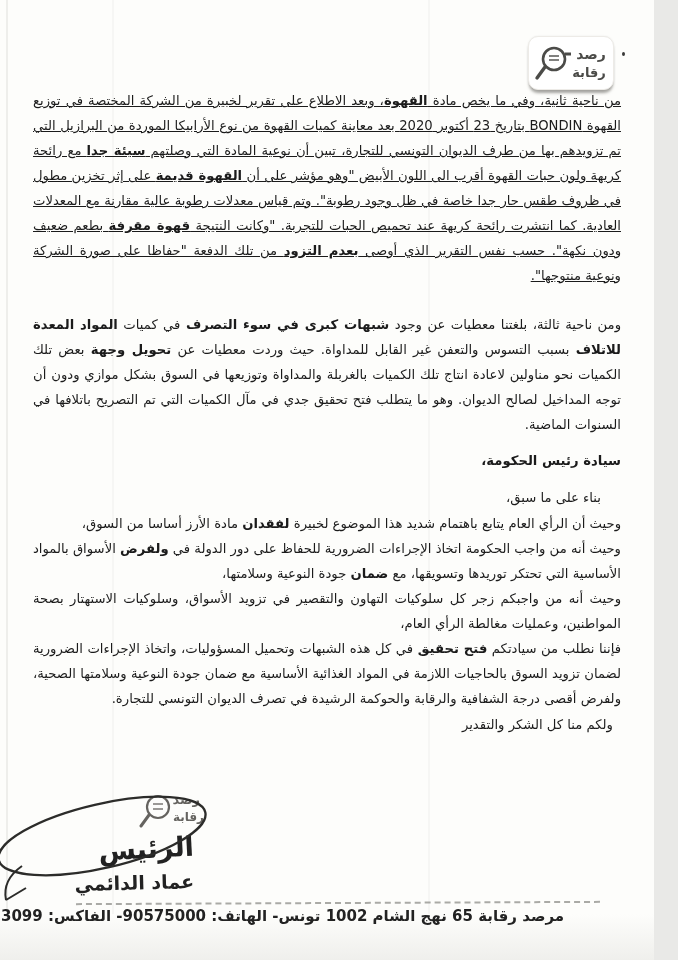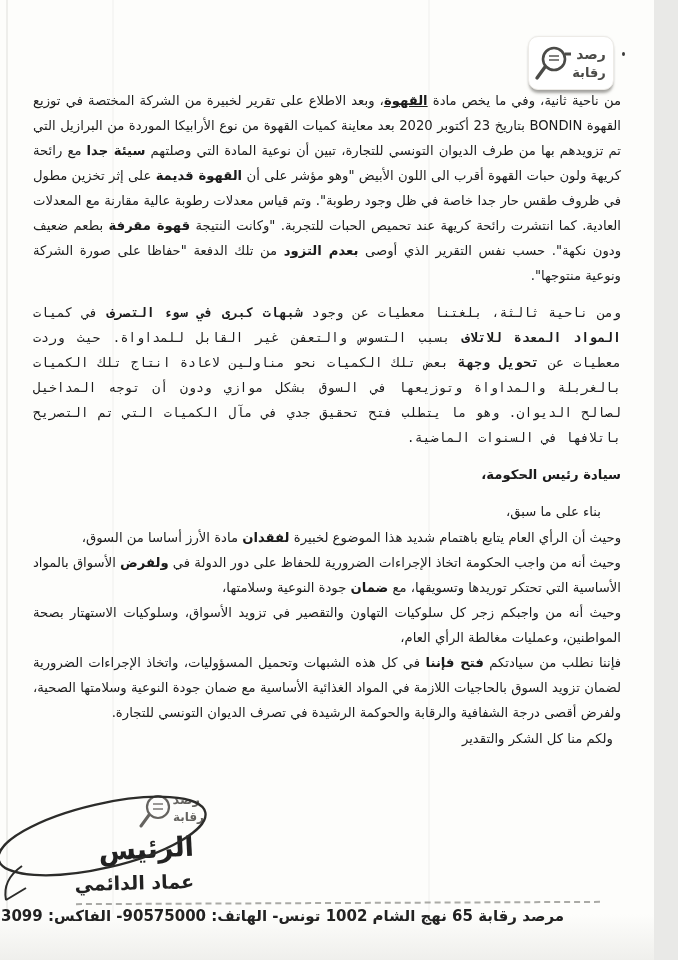--- a/index.html
+++ b/index.html
@@ -38,22 +38,22 @@
   
   .content{
     position:absolute;top:88px;right:33px;left:33px;
     direction:rtl;
     text-align:justify;
     font-size:13.2px;
     line-height:25px;
     color:#1b1b1b;
   }
   .content p{margin:0;}
-  .content p.para{margin-bottom:13px;}
-  .content p.para2{margin-bottom:11px;font-family:Liberation Mono, monospace;}
+  .content p.para{margin-bottom:24px;text-decoration:underline;}
+  .content p.para2{margin-bottom:11px;}
   .content p.heading{font-weight:bold;margin:10px 0 12px;}
   .content p.intro{text-indent:20px;margin-bottom:1px;}
   .content p.clause{margin:0;}
   .content p.request{margin:0;}
   .content p.thanks{text-indent:8px;margin-top:1px;}
   
   .signature{
     position:absolute;left:-4px;top:784px;width:244px;height:128px;
   }
   
@@ -97,21 +97,21 @@
   <div class="dot-artifact"></div>
 
   <div class="content">
       <p class="para"><span>من ناحية ثانية، وفي ما يخص مادة </span><span style="font-weight: bold; text-decoration: underline;">القهوة</span><span>، وبعد الاطلاع على تقرير لخبيرة من الشركة المختصة في توزيع القهوة BONDIN بتاريخ 23 أكتوبر 2020 بعد معاينة كميات القهوة من نوع الأرابيكا الموردة من البرازيل التي تم تزويدهم بها من طرف الديوان التونسي للتجارة، تبين أن نوعية المادة التي وصلتهم </span><span style="font-weight: bold;">سيئة جدا</span><span> مع رائحة كريهة ولون حبات القهوة أقرب الى اللون الأبيض "وهو مؤشر على أن </span><span style="font-weight: bold;">القهوة قديمة</span><span> على إثر تخزين مطول في ظروف طقس حار جدا خاصة في ظل وجود رطوبة". وتم قياس معدلات رطوبة عالية مقارنة مع المعدلات العادية. كما انتشرت رائحة كريهة عند تحميص الحبات للتجربة. "وكانت النتيجة </span><span style="font-weight: bold;">قهوة مقرفة</span><span> بطعم ضعيف ودون نكهة". حسب نفس التقرير الذي أوصى </span><span style="font-weight: bold;">بعدم التزود</span><span> من تلك الدفعة "حفاظا على صورة الشركة ونوعية منتوجها".</span></p>
       <p class="para2"><span>ومن ناحية ثالثة، بلغتنا معطيات عن وجود </span><span style="font-weight: bold;">شبهات كبرى في سوء التصرف</span><span> في كميات </span><span style="font-weight: bold;">المواد المعدة للاتلاف</span><span> بسبب التسوس والتعفن غير القابل للمداواة. حيث وردت معطيات عن </span><span style="font-weight: bold;">تحويل وجهة</span><span> بعض تلك الكميات نحو مناولين لاعادة انتاج تلك الكميات بالغربلة والمداواة وتوزيعها في السوق بشكل موازي ودون أن توجه المداخيل لصالح الديوان. وهو ما يتطلب فتح تحقيق جدي في مآل الكميات التي تم التصريح باتلافها في السنوات الماضية.</span></p>
       <p class="heading"><span>سيادة رئيس الحكومة،</span></p>
       <p class="intro"><span>بناء على ما سبق،</span></p>
       <p class="clause"><span>وحيث أن الرأي العام يتابع باهتمام شديد هذا الموضوع لخبيرة </span><span style="font-weight: bold;">لفقدان</span><span> مادة الأرز أساسا من السوق،</span></p>
       <p class="clause"><span>وحيث أنه من واجب الحكومة اتخاذ الإجراءات الضرورية للحفاظ على دور الدولة في </span><span style="font-weight: bold;">ولفرض</span><span> الأسواق بالمواد الأساسية التي تحتكر توريدها وتسويقها، مع </span><span style="font-weight: bold;">ضمان</span><span> جودة النوعية وسلامتها،</span></p>
       <p class="clause"><span>وحيث أنه من واجبكم زجر كل سلوكيات التهاون والتقصير في تزويد الأسواق، وسلوكيات الاستهتار بصحة المواطنين، وعمليات مغالطة الرأي العام،</span></p>
-      <p class="request"><span>فإننا نطلب من سيادتكم </span><span style="font-weight: bold;">فتح فإننا</span><span> في كل هذه الشبهات وتحميل المسؤوليات، واتخاذ الإجراءات الضرورية لضمان تزويد السوق بالحاجيات اللازمة في المواد الغذائية الأساسية مع ضمان جودة النوعية وسلامتها الصحية، ولفرض أقصى درجة الشفافية والرقابة والحوكمة الرشيدة في تصرف الديوان التونسي للتجارة.</span></p>
+      <p class="request"><span>فإننا نطلب من سيادتكم </span><span style="font-weight: bold;">فتح تحقيق</span><span> في كل هذه الشبهات وتحميل المسؤوليات، واتخاذ الإجراءات الضرورية لضمان تزويد السوق بالحاجيات اللازمة في المواد الغذائية الأساسية مع ضمان جودة النوعية وسلامتها الصحية، ولفرض أقصى درجة الشفافية والرقابة والحوكمة الرشيدة في تصرف الديوان التونسي للتجارة.</span></p>
       <p class="thanks"><span>ولكم منا كل الشكر والتقدير</span></p>
     </div>
 
   <svg class="signature" viewBox="0 0 244 128">
 
     <g opacity="0.9">
       <circle cx="162" cy="23" r="11" fill="none" stroke="#55534f" stroke-width="2.2"></circle>
       <line x1="153" y1="31" x2="145" y2="42" stroke="#55534f" stroke-width="3" stroke-linecap="round"></line>
       <line x1="157" y1="20" x2="167" y2="20" stroke="#55534f" stroke-width="1.3"></line>
       <line x1="157" y1="25" x2="167" y2="25" stroke="#55534f" stroke-width="1.3"></line>

